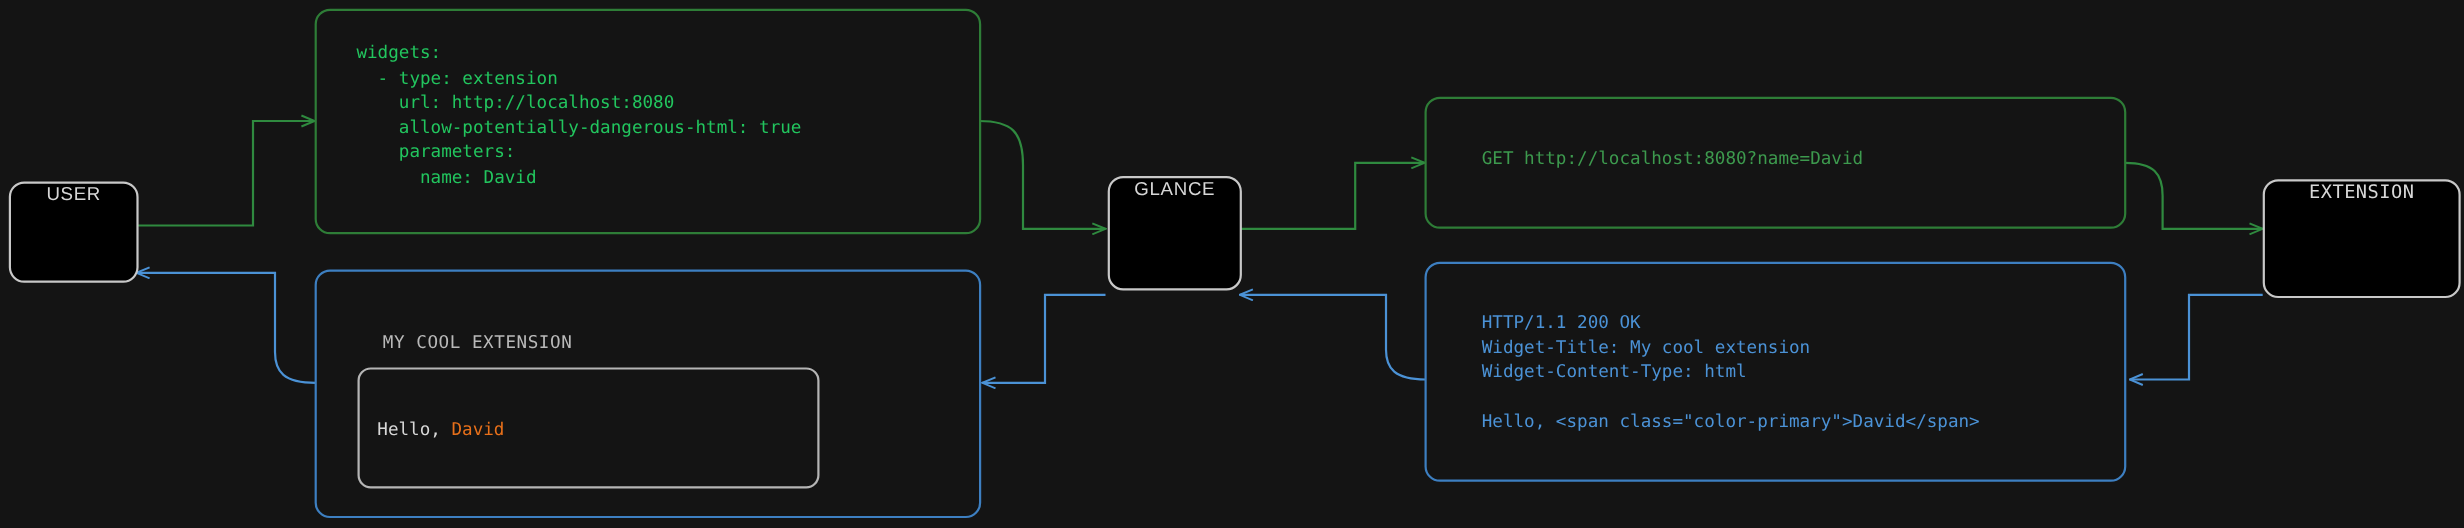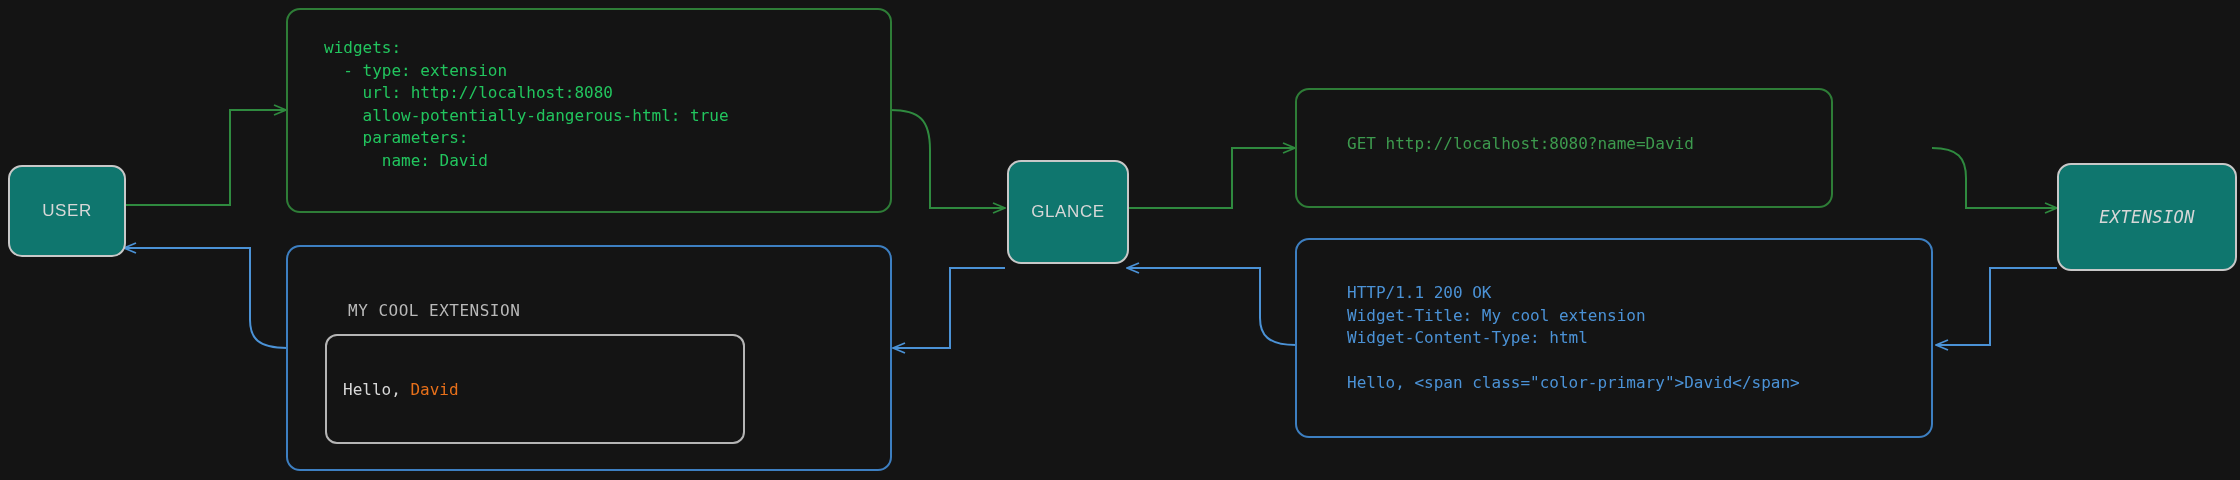--- a/index.html
+++ b/index.html
@@ -11,22 +11,22 @@
     position:relative;
   }
   #stage{position:absolute;inset:0;width:2240px;height:480px;}
 
   svg.edges{position:absolute;left:0;top:0;width:2240px;height:480px;pointer-events:none;}
 
   .node{
     position:absolute;
     border:2px solid #c8c8c8;
     border-radius:14px;
-    background:#0f766e;
-    display:flex;align-items:center;justify-content:center;
+    background:#000000;
+    display:flex;justify-content:center;
     color:#d6d6d6;
   }
   .node-label-sans{
     font-family:"Liberation Sans",sans-serif;
     font-size:17px;letter-spacing:.6px;color:#d7d7d7;
   }
   .node-label-mono{
     font-family:"DejaVu Sans Mono",monospace;
     font-size:17px;letter-spacing:.4px;color:#d7d7d7;
   }
@@ -106,34 +106,34 @@
   </svg>
 
   <div class="node" style="left: 8px; top: 165px; width: 114px; height: 88px; border-color: rgb(200, 200, 200);">
     <span class="node-label-sans" style="color: rgb(215, 215, 215);">USER</span>
   </div>
 
   <div class="node" style="left: 1007px; top: 160px; width: 118px; height: 100px; border-color: rgb(200, 200, 200);">
     <span class="node-label-sans" style="color: rgb(215, 215, 215);">GLANCE</span>
   </div>
 
-  <div class="node" style="left: 2057px; top: 163px; width: 176px; height: 104px; border-color: rgb(200, 200, 200); font-style: italic;">
+  <div class="node" style="left: 2057px; top: 163px; width: 176px; height: 104px; border-color: rgb(200, 200, 200);">
     <span class="node-label-mono" style="color: rgb(215, 215, 215);">EXTENSION</span>
   </div>
 
   <div class="codebox green" style="left: 286px; top: 8px; width: 606px; height: 205px; border-color: rgb(46, 125, 55);">
     <pre class="code green" style="padding: 27px 0px 0px 36px; color: #22c55e;">widgets:
   - type: extension
     url: http://localhost:8080
     allow-potentially-dangerous-html: true
     parameters:
       name: David</pre>
   </div>
 
-  <div class="codebox green" style="left: 1295px; top: 88px; width: 538px; height: 120px; border-color: rgb(46, 125, 55);">
+  <div class="codebox green" style="left: 1295px; top: 88px; width: 638px; height: 120px; border-color: rgb(46, 125, 55);">
     <pre class="code green" style="padding: 43px 0px 0px 50px; color: rgb(61, 154, 78);">GET http://localhost:8080?name=David</pre>
   </div>
 
   <div class="codebox blue" style="left: 1295px; top: 238px; width: 638px; height: 200px; border-color: rgb(61, 127, 193);">
     <pre class="code blue" style="padding: 42px 0px 0px 50px; color: rgb(75, 146, 214);">HTTP/1.1 200 OK
 Widget-Title: My cool extension
 Widget-Content-Type: html
 
 Hello, &lt;span class="color-primary"&gt;David&lt;/span&gt;</pre>
   </div>

